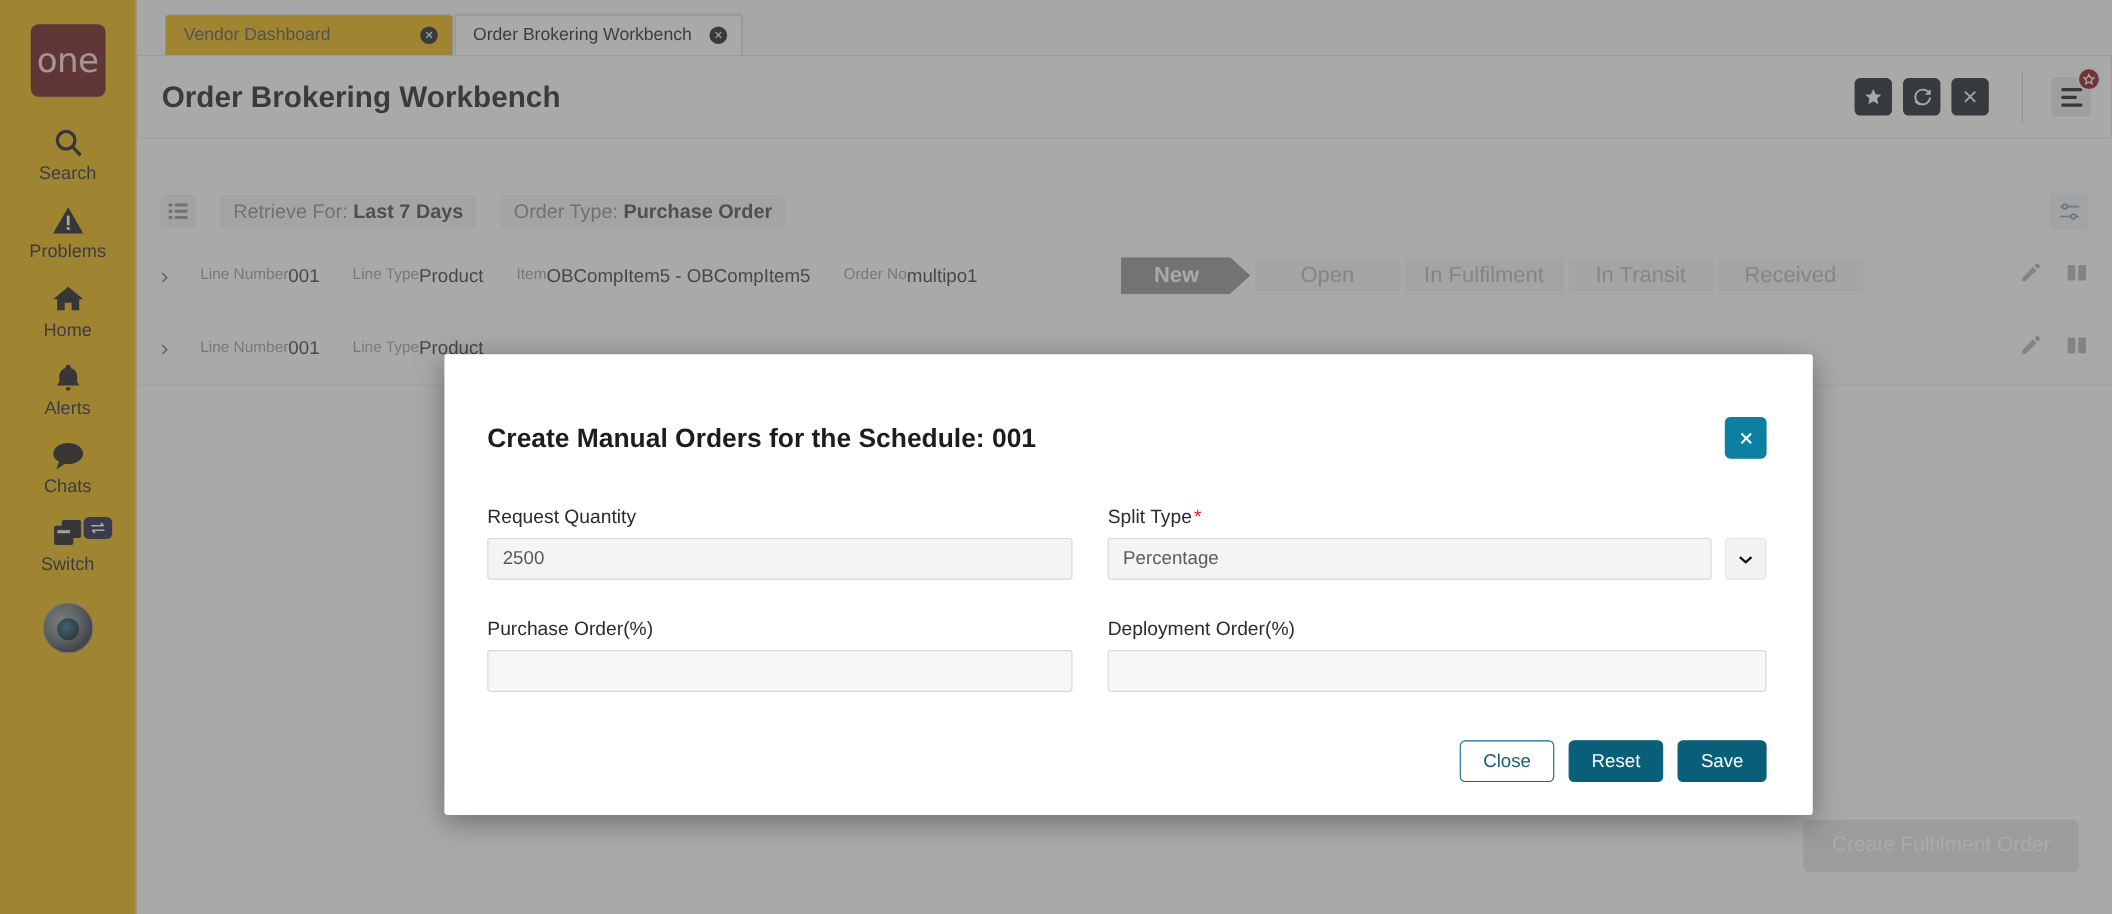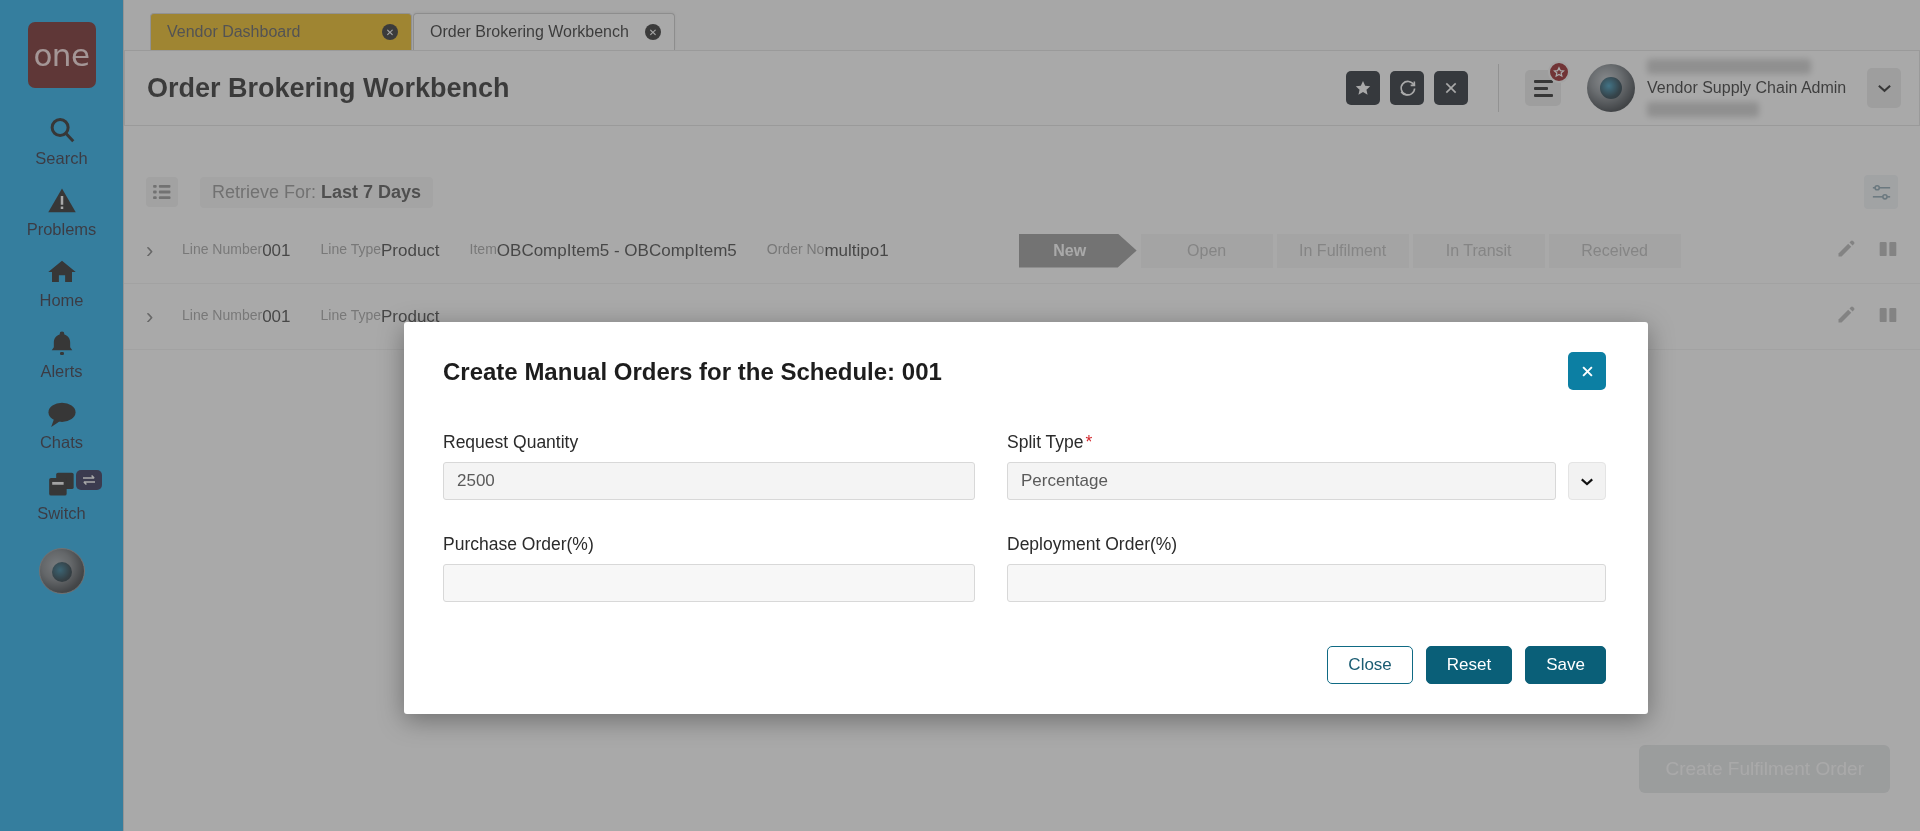--- a/index.html
+++ b/index.html
@@ -15,21 +15,21 @@
     position: relative;
     width: 1920px; height: 831px;
     background: #ffffff;
   }
 
   
   .sidebar {
     position: absolute;
     left: 0; top: 0;
     width: 124px; height: 831px;
-    background: #0ea5e9;
+    background: #eab308;
     border-right: 1px solid #d4d4d4;
     display: flex;
     flex-direction: column;
     align-items: center;
     padding-top: 22px;
     z-index: 5;
   }
   .logo {
     width: 68px; height: 66px;
     background: #641212;
@@ -323,21 +323,21 @@
     display: flex;
     align-items: center;
     margin-left: 100px;
   }
   .status-pill {
     height: 34px;
     display: flex;
     align-items: center;
     justify-content: center;
     padding: 0 18px;
-    font-size: 16px;
+    font-size: 20px;
     color: #b4b4b4;
     background: #f4f4f4;
     margin-right: 4px;
     min-width: 132px;
   }
   .status-pill.current {
     background: #8e8e8e;
     color: #ffffff;
     font-weight: bold;
     clip-path: polygon(0 0, 84% 0, 100% 50%, 84% 100%, 0 100%);
@@ -385,20 +385,21 @@
     border-radius: 3px;
     box-shadow: 0 6px 26px rgba(0,0,0,0.35);
     z-index: 60;
     padding: 30px 42px 30px 36px;
   }
   .modal-header {
     display: flex;
     align-items: flex-start;
     justify-content: space-between;
     margin-bottom: 42px;
+    margin-top: 27px;
   }
   .modal-title {
     font-size: 24px;
     font-weight: bold;
     color: #1d1d1d;
     padding-top: 6px;
     padding-left: 3px;
   }
   .modal-close {
     width: 38px; height: 38px;
@@ -601,51 +602,42 @@
           <div class="ham-bar mid"></div>
           <div class="ham-bar"></div>
         </div>
         <div class="ham-badge">
           <svg width="12" height="12" viewBox="0 0 24 24" fill="none" stroke="#ffffff" stroke-width="2.4">
             <path d="M12 3.4 L14.7 9.2 L21 9.8 L16.3 13.9 L17.7 20.2 L12 16.9 L6.3 20.2 L7.7 13.9 L3 9.8 L9.3 9.2 Z"></path>
           </svg>
         </div>
       </div>
 
-      <div class="user-block">
-        <div class="user-avatar"></div>
-        <div class="user-text">
-          <div class="blur-line one"></div>
-          <div class="user-role">Vendor Supply Chain Admin</div>
-          <div class="blur-line two"></div>
-        </div>
-        <div class="user-caret">
-          <svg width="15" height="10" viewBox="0 0 16 10" fill="none" stroke="#111" stroke-width="2.2">
-            <path d="M2 2.6 L8 8 L14 2.6"></path>
-          </svg>
-        </div>
-      </div>
     </div>
 
     <div class="content">
 
       <div class="filter-bar">
         <div class="filter-icon-btn">
           <svg width="18" height="16" viewBox="0 0 20 18" fill="#8c8c8c">
             <rect x="0" y="1" width="4" height="3.2" rx="1"></rect>
               <rect x="6.5" y="1" width="13" height="3.2" rx="1"></rect>
             <rect x="0" y="7.4" width="4" height="3.2" rx="1"></rect>
               <rect x="6.5" y="7.4" width="13" height="3.2" rx="1"></rect>
             <rect x="0" y="13.8" width="4" height="3.2" rx="1"></rect>
               <rect x="6.5" y="13.8" width="13" height="3.2" rx="1"></rect>
           </svg>
         </div>
         <div class="chip">
           <span>Retrieve For:</span>
           <b>Last 7 Days</b>
+        </div>
+        <div class="chip">
+          <span>Order Type:</span>
+          <b>Purchase Order</b>
         </div>
         <div class="filter-right">
           <svg width="19" height="19" viewBox="0 0 22 22" fill="none" stroke="#7d9aa8" stroke-width="1.8">
             <circle cx="6" cy="5.5" r="2.4"></circle>
               <line x1="8.6" y1="5.5" x2="21" y2="5.5"></line>
               <line x1="1" y1="5.5" x2="3.6" y2="5.5"></line>
             <circle cx="15" cy="16" r="2.4"></circle>
               <line x1="1" y1="16" x2="12.6" y2="16"></line>
               <line x1="17.6" y1="16" x2="21" y2="16"></line>
           </svg>

